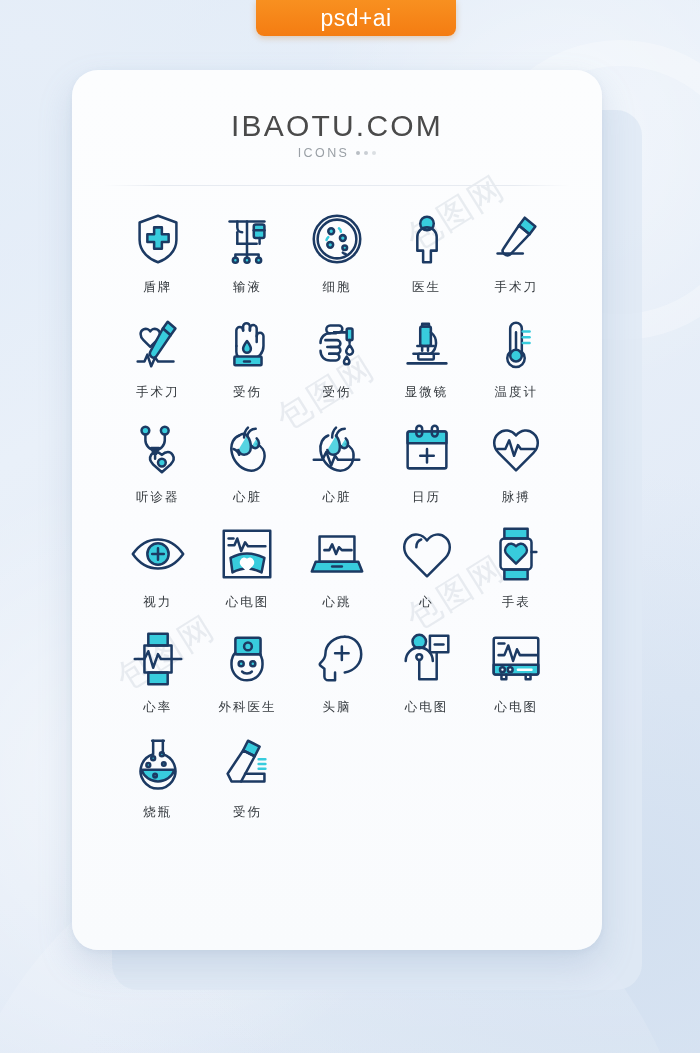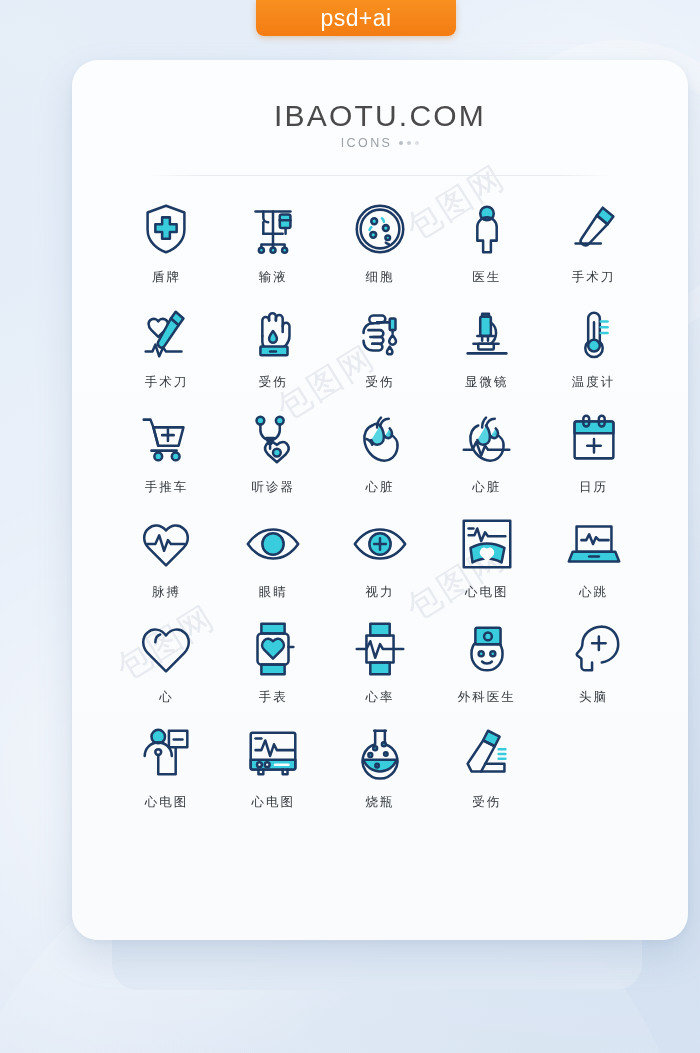--- a/index.html
+++ b/index.html
@@ -52,22 +52,22 @@
 
   
   .card-back {
     position: absolute; left: 112px; top: 110px;
     width: 530px; height: 880px;
     background: #dfe9f5;
     border-radius: 26px;
     opacity: .85;
   }
   .card {
-    position: absolute; left: 72px; top: 60px;
-    width: 616px; height: 880px;
+    position: absolute; left: 72px; top: 70px;
+    width: 530px; height: 880px;
     background: linear-gradient(180deg, #fcfdfe 0%, #fbfcfe 55%, #f9fbfd 100%);
     border-radius: 26px;
     box-shadow: 0 16px 34px rgba(120,145,180,.22), 0 2px 6px rgba(120,145,180,.10);
     overflow: hidden;
   }
 
   .header { padding-top: 39px; text-align: center; }
   .brand {
     font-size: 30px; letter-spacing: 2.2px; color: #4a4a4a; font-weight: 400;
   }
@@ -272,34 +272,20 @@
             <path d="M39 19h7" stroke="#38ccdd"></path>
             <path d="M39 25h7" stroke="#38ccdd"></path>
             <path d="M39 31h7" stroke="#38ccdd"></path>
           </svg>
         </div>
         <div class="label">温度计</div>
       </div>
       <div class="cell">
         <div>
           <svg class="glyph" viewBox="0 0 64 64" fill="none" stroke="#1c3a63" stroke-width="2.6" stroke-linecap="round" stroke-linejoin="round">
-            <path d="M9 12h7l3 8"></path>
-            <path d="M19 20h31l-5 19H24z"></path>
-            <path d="M24 39l-5-19"></path>
-            <path d="M28 28h12M34 22v12"></path>
-            <path d="M17 44h26"></path>
-            <circle cx="24" cy="50" r="4" fill="#38ccdd"></circle>
-            <circle cx="42" cy="50" r="4" fill="#38ccdd"></circle>
-          </svg>
-        </div>
-        <div class="label">手推车</div>
-      </div>
-      <div class="cell">
-        <div>
-          <svg class="glyph" viewBox="0 0 64 64" fill="none" stroke="#1c3a63" stroke-width="2.6" stroke-linecap="round" stroke-linejoin="round">
             <circle cx="19" cy="13" r="4" fill="#38ccdd"></circle>
             <circle cx="39" cy="13" r="4" fill="#38ccdd"></circle>
             <path d="M19 17v6a10 10 0 0 0 20 0v-6"></path>
             <path d="M25 31h8l-3 6h-2z"></path>
             <path d="M29 37v5"></path>
             <path d="M36 38c-4-4-9-4-11 0-2 3-1 7 2 10l9 8 9-8c3-3 4-7 2-10-2-4-7-4-11 0z"></path>
             <circle cx="36" cy="46" r="4" fill="#38ccdd"></circle>
           </svg>
         </div>
         <div class="label">听诊器</div>
@@ -344,29 +330,20 @@
         <div class="label">日历</div>
       </div>
       <div class="cell">
         <div>
           <svg class="glyph" viewBox="0 0 64 64" fill="none" stroke="#1c3a63" stroke-width="2.6" stroke-linecap="round" stroke-linejoin="round">
             <path d="M32 54 14 36c-6-6-6-15 0-20 5-5 13-4 18 2 5-6 13-7 18-2 6 5 6 14 0 20z"></path>
             <path d="M13 32h8l4-9 5 16 4-11 3 4h14"></path>
           </svg>
         </div>
         <div class="label">脉搏</div>
-      </div>
-      <div class="cell">
-        <div>
-          <svg class="glyph" viewBox="0 0 64 64" fill="none" stroke="#1c3a63" stroke-width="2.6" stroke-linecap="round" stroke-linejoin="round">
-            <path d="M6 32c7-10 16-15 26-15s19 5 26 15c-7 10-16 15-26 15S13 42 6 32z"></path>
-            <circle cx="32" cy="32" r="11" fill="#38ccdd"></circle>
-          </svg>
-        </div>
-        <div class="label">眼睛</div>
       </div>
       <div class="cell">
         <div>
           <svg class="glyph" viewBox="0 0 64 64" fill="none" stroke="#1c3a63" stroke-width="2.6" stroke-linecap="round" stroke-linejoin="round">
             <path d="M6 32c7-10 16-15 26-15s19 5 26 15c-7 10-16 15-26 15S13 42 6 32z"></path>
             <circle cx="32" cy="32" r="11" fill="#38ccdd"></circle>
             <path d="M26 32h12M32 26v12"></path>
           </svg>
         </div>
         <div class="label">视力</div>

